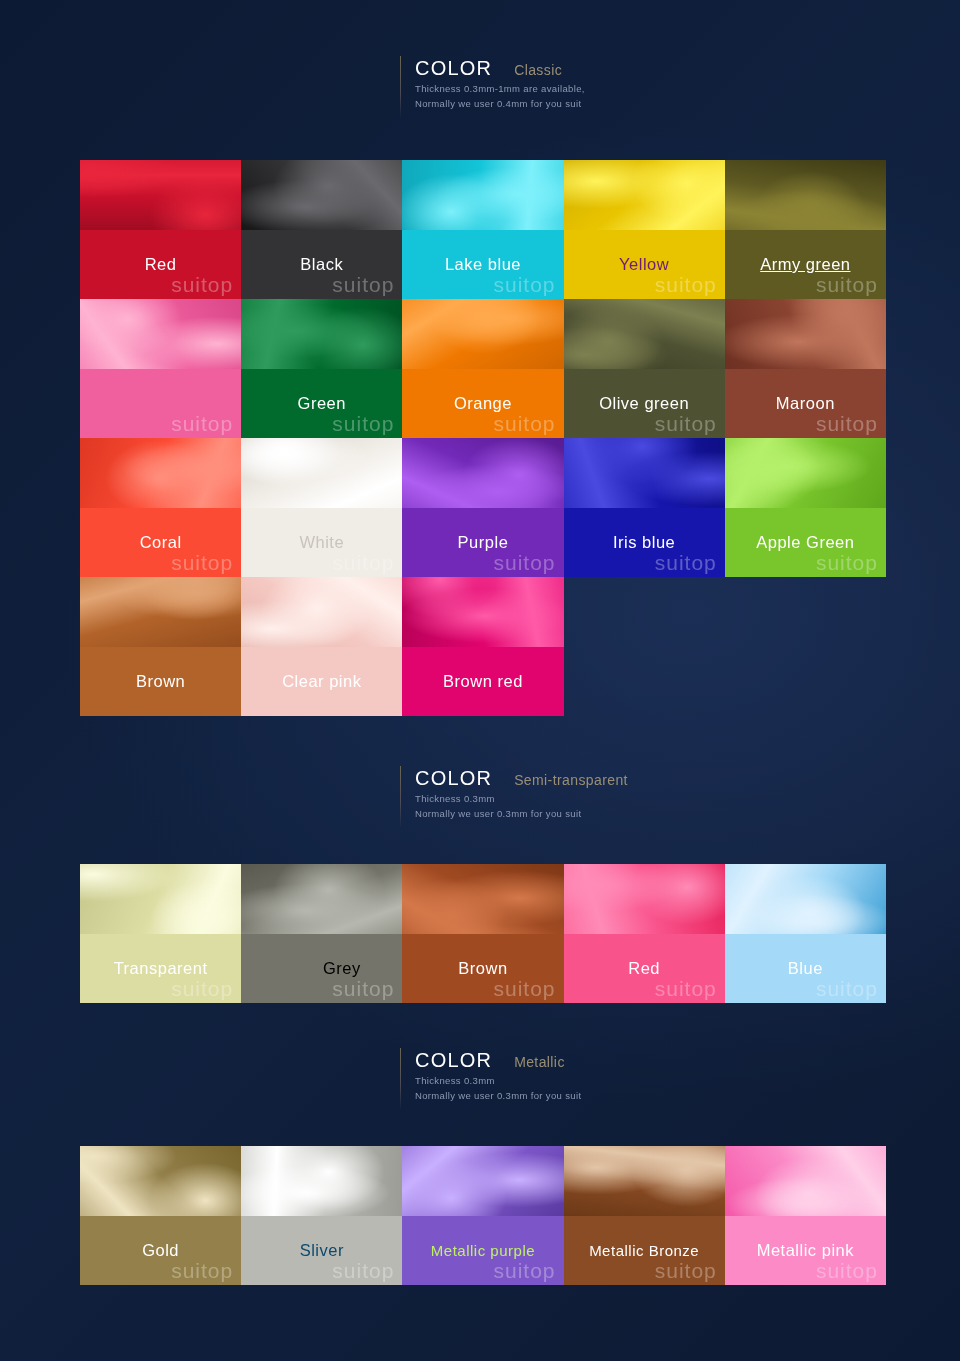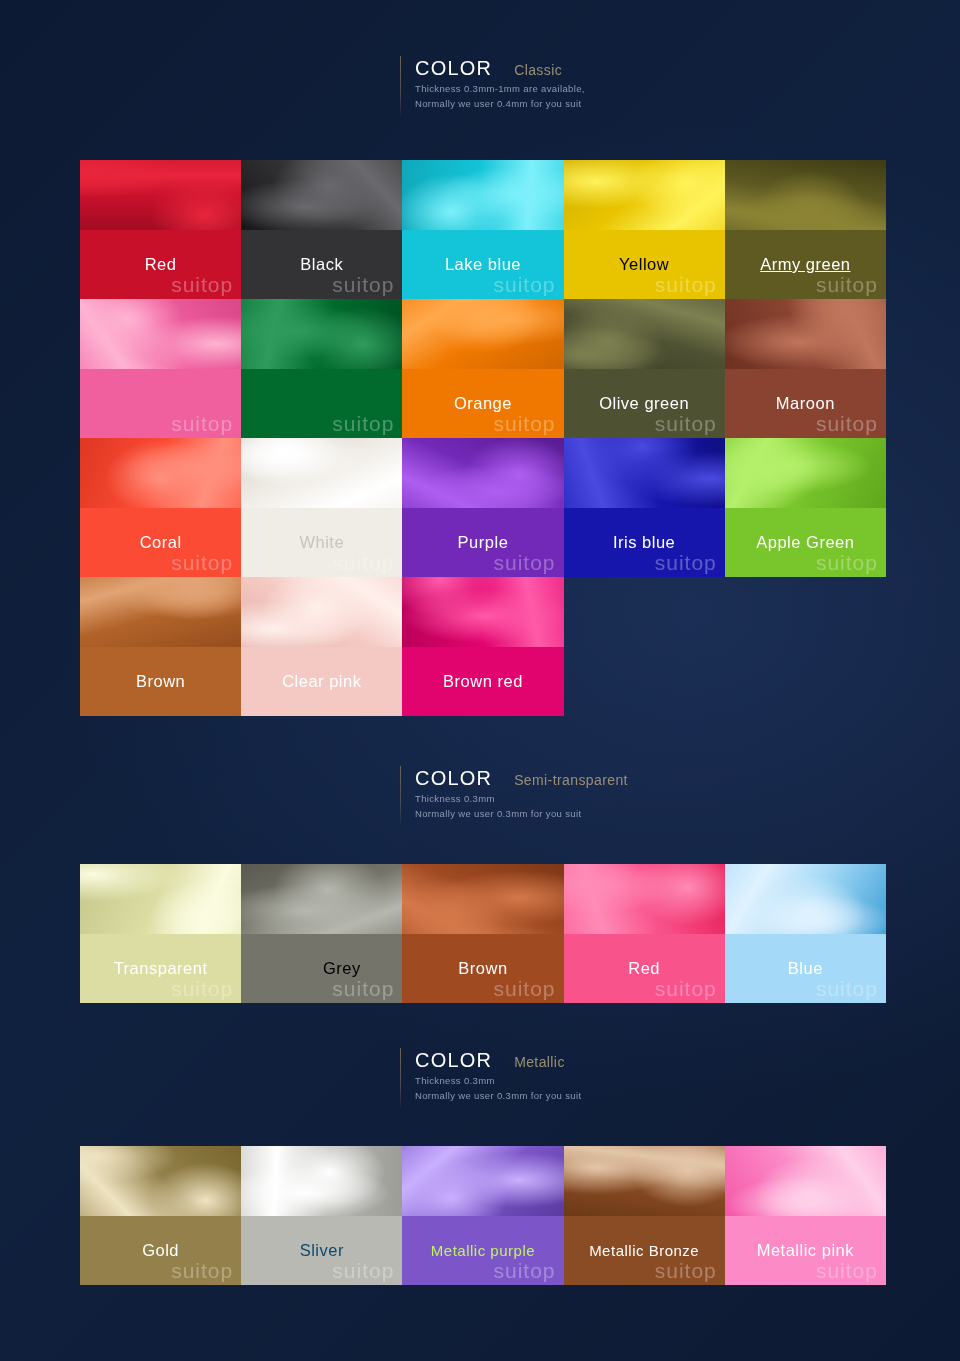--- a/index.html
+++ b/index.html
@@ -162,40 +162,41 @@
         <div class="sheen" style="background: radial-gradient(60% 45% at 66% 49%, rgb(125, 240, 251) 0%, rgba(255, 255, 255, 0) 62%), radial-gradient(45% 70% at 36% 67%, rgb(125, 240, 251) 0%, rgba(255, 255, 255, 0) 55%), linear-gradient(94deg, rgb(14, 156, 174) 0%, rgb(20, 196, 216) 48%, rgb(125, 240, 251) 70%, rgb(20, 196, 216) 100%);"></div>
       </div>
       <div class="wm">suitop</div>
       <div class="label" style="color: rgb(255, 255, 255);">Lake blue</div>
     </div>
     <div class="swatch" style="background: rgb(232, 196, 0);">
       <div class="photo" style="background: rgb(199, 165, 0);">
         <div class="sheen" style="background: radial-gradient(60% 45% at 29% 36%, rgb(255, 243, 90) 0%, rgba(255, 255, 255, 0) 62%), radial-gradient(45% 70% at 69% 38%, rgb(255, 243, 90) 0%, rgba(255, 255, 255, 0) 55%), linear-gradient(141deg, rgb(199, 165, 0) 0%, rgb(232, 196, 0) 48%, rgb(255, 243, 90) 70%, rgb(232, 196, 0) 100%);"></div>
       </div>
       <div class="wm">suitop</div>
-      <div class="label" style="color: #000000;">Yellow</div>
+      <div class="label" style="color: #701a75;">Yellow</div>
     </div>
     <div class="swatch" style="background: rgb(95, 90, 34);">
       <div class="photo" style="background: rgb(47, 45, 16);">
         <div class="sheen" style="background: radial-gradient(60% 45% at 52% 73%, rgb(140, 132, 52) 0%, rgba(255, 255, 255, 0) 62%), radial-gradient(45% 70% at 52% 64%, rgb(140, 132, 52) 0%, rgba(255, 255, 255, 0) 55%), linear-gradient(188deg, rgb(47, 45, 16) 0%, rgb(95, 90, 34) 48%, rgb(140, 132, 52) 70%, rgb(95, 90, 34) 100%);"></div>
       </div>
       <div class="wm">suitop</div>
       <div class="label" style="color: rgb(255, 255, 255); text-decoration: underline;">Army green</div>
     </div>
     <div class="swatch" style="background: rgb(240, 96, 159);">
       <div class="photo" style="background: rgb(209, 60, 127);">
         <div class="sheen" style="background: radial-gradient(60% 45% at 75% 60%, rgb(255, 179, 210) 0%, rgba(255, 255, 255, 0) 62%), radial-gradient(45% 70% at 35% 35%, rgb(255, 179, 210) 0%, rgba(255, 255, 255, 0) 55%), linear-gradient(235deg, rgb(209, 60, 127) 0%, rgb(240, 96, 159) 48%, rgb(255, 179, 210) 70%, rgb(240, 96, 159) 100%);"></div>
       </div>
       <div class="wm">suitop</div>
     </div>
     <div class="swatch" style="background: rgb(0, 107, 45);">
       <div class="photo" style="background: rgb(0, 70, 29);">
         <div class="sheen" style="background: radial-gradient(60% 45% at 38% 47%, rgb(47, 156, 93) 0%, rgba(255, 255, 255, 0) 62%), radial-gradient(45% 70% at 68% 61%, rgb(47, 156, 93) 0%, rgba(255, 255, 255, 0) 55%), linear-gradient(282deg, rgb(0, 70, 29) 0%, rgb(0, 107, 45) 48%, rgb(47, 156, 93) 70%, rgb(0, 107, 45) 100%);"></div>
       </div>
       <div class="wm">suitop</div>
+      <div class="label" style="color: rgb(255, 255, 255);">Green</div>
     </div>
     <div class="swatch" style="background: rgb(240, 120, 0);">
       <div class="photo" style="background: rgb(196, 95, 0);">
         <div class="sheen" style="background: radial-gradient(60% 45% at 61% 34%, rgb(255, 169, 77) 0%, rgba(255, 255, 255, 0) 62%), radial-gradient(45% 70% at 51% 32%, rgb(255, 169, 77) 0%, rgba(255, 255, 255, 0) 55%), linear-gradient(329deg, rgb(196, 95, 0) 0%, rgb(240, 120, 0) 48%, rgb(255, 169, 77) 70%, rgb(240, 120, 0) 100%);"></div>
       </div>
       <div class="wm">suitop</div>
       <div class="label" style="color: rgb(255, 255, 255);">Orange</div>
     </div>
     <div class="swatch" style="background: rgb(78, 81, 50);">
       <div class="photo" style="background: rgb(50, 53, 30);">

